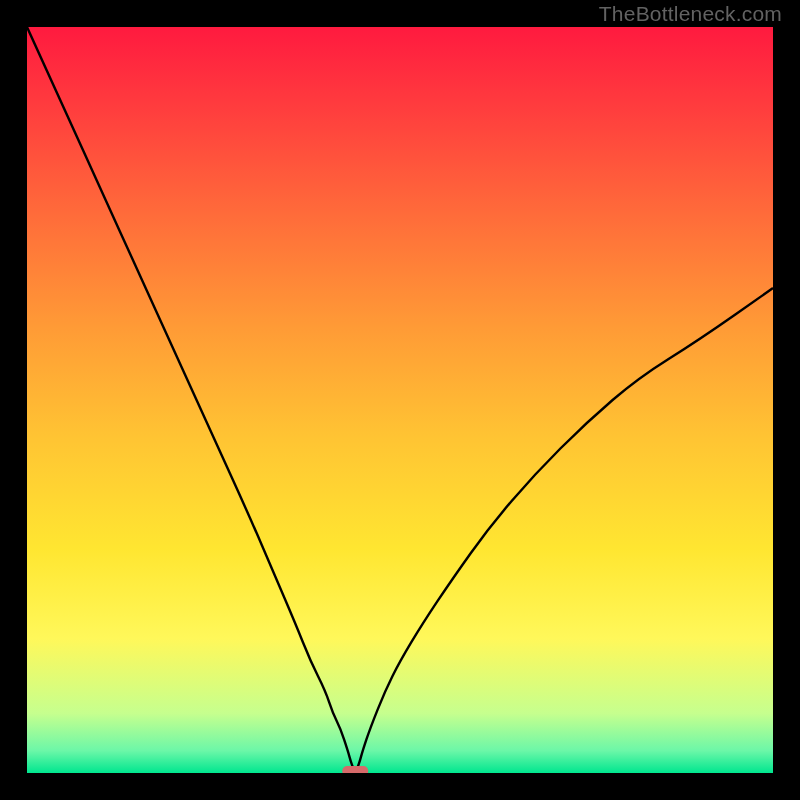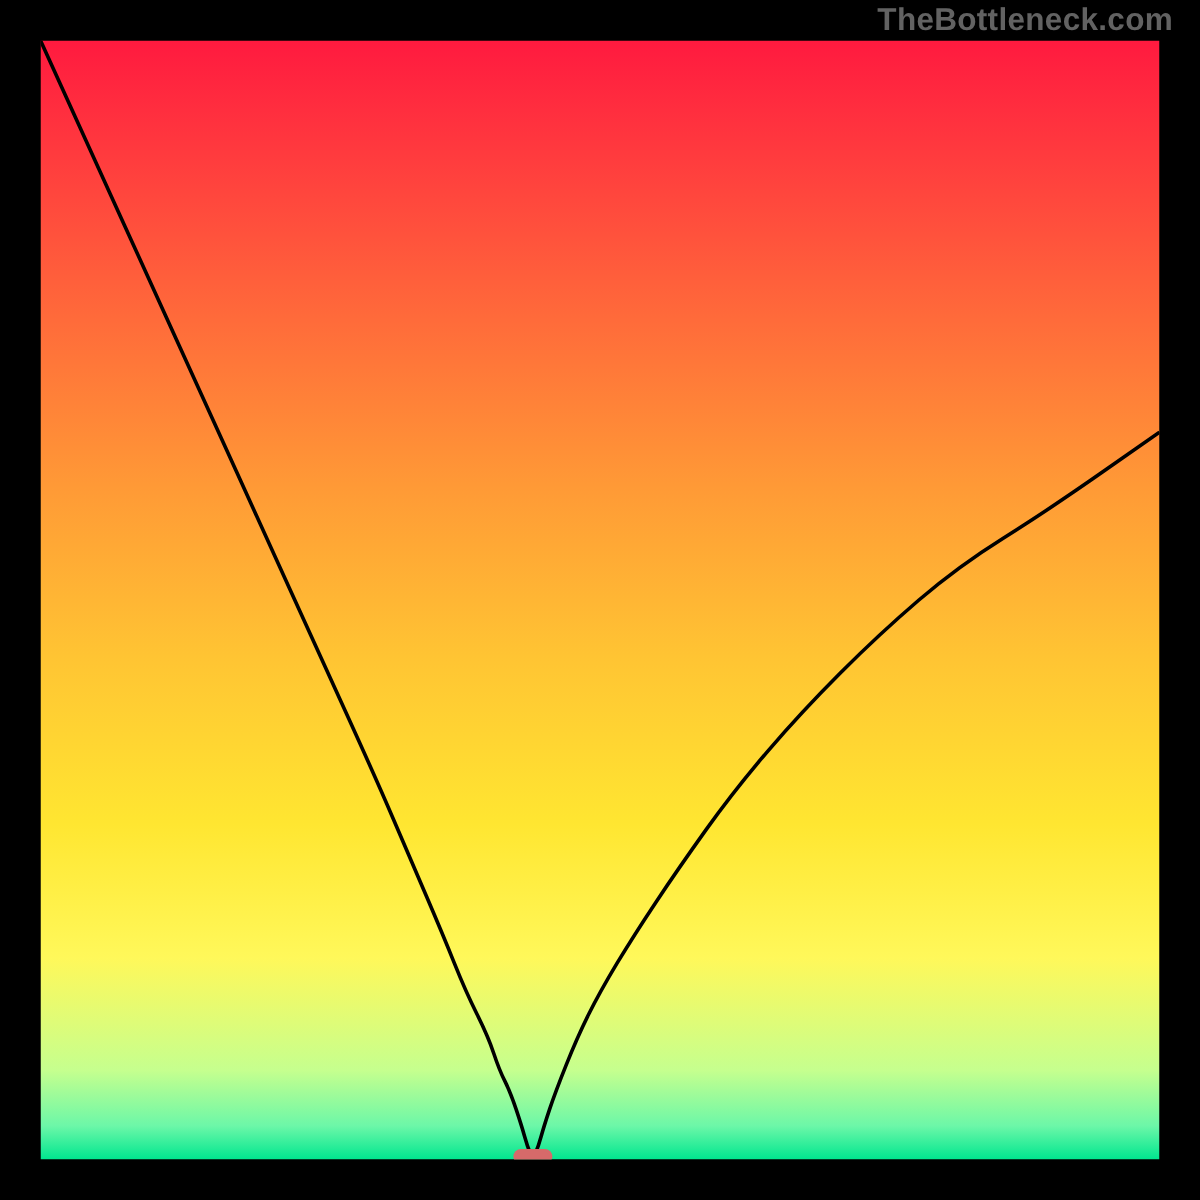--- a/index.html
+++ b/index.html
@@ -16,21 +16,21 @@
     width: 800px;
     height: 800px;
     background: #000;
   }
   .watermark {
     position: absolute;
     top: 2px;
     right: 18px;
     color: #626262;
     font-size: 21px;
-    font-weight: 700;
+    font-weight: 400;
     letter-spacing: 0.2px;
   }
   .plot-wrap {
     position: absolute;
     left: 27px;
     top: 27px;
     width: 746px;
     height: 746px;
     box-sizing: border-box;
   }

